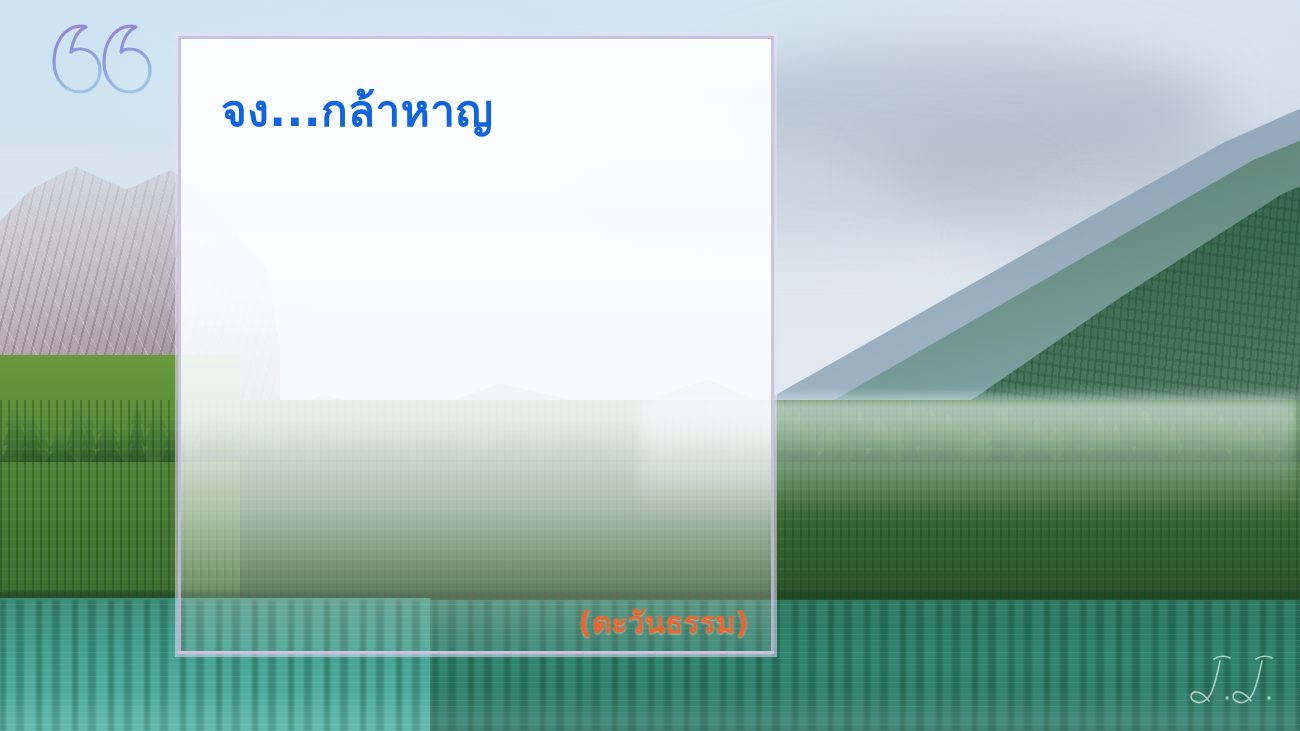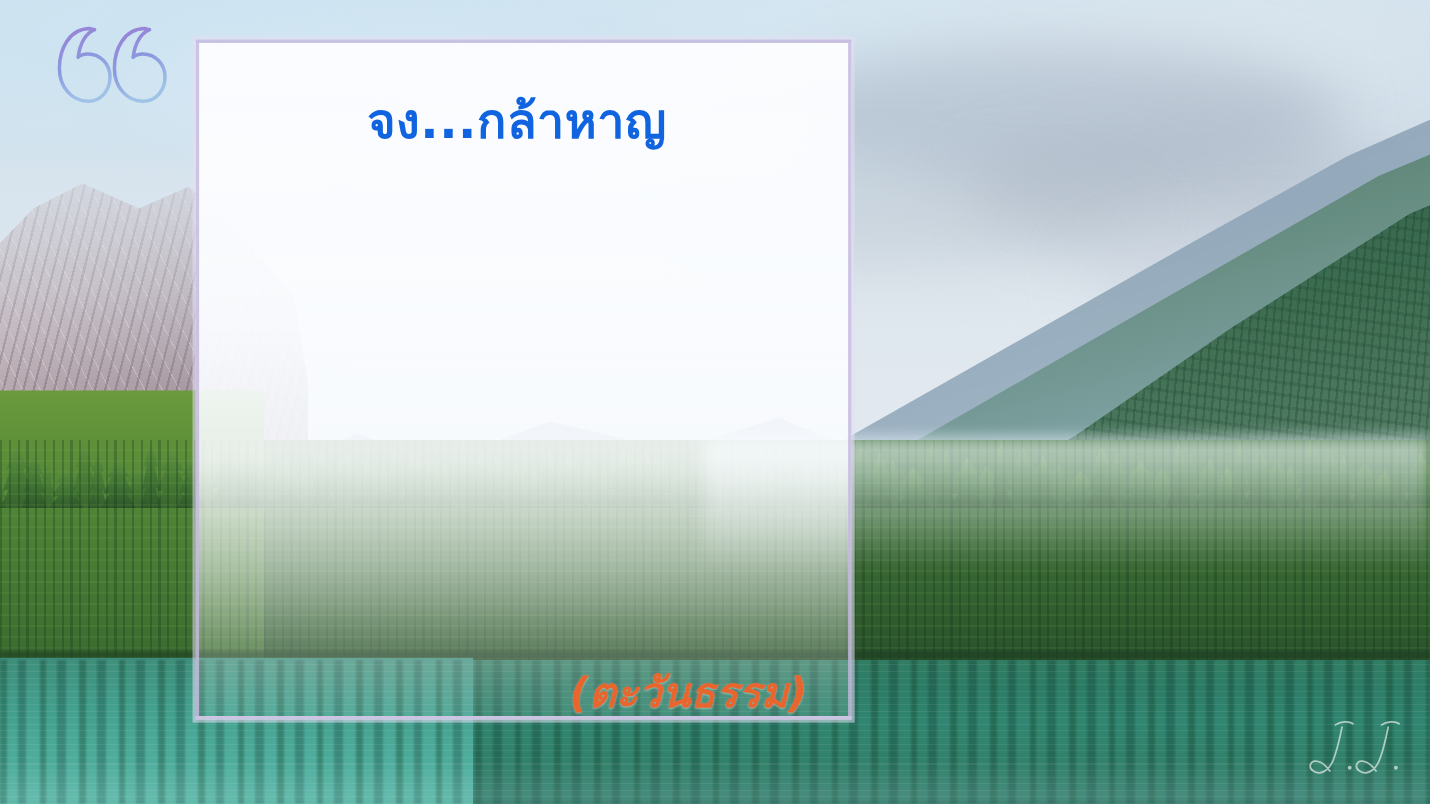--- a/index.html
+++ b/index.html
@@ -166,37 +166,36 @@
     background:linear-gradient(180deg,
       rgba(252,253,255,.97) 0%,
       rgba(250,252,255,.96) 42%,
       rgba(250,252,255,.88) 62%,
       rgba(252,253,255,.55) 78%,
       rgba(255,255,255,.26) 90%,
       rgba(255,255,255,.10) 100%);
     box-sizing:border-box;
   }
   .card-inner{
-    position:absolute;inset:0;padding:48px 34px 0 16px;box-sizing:border-box;text-align:center;
+    position:absolute;inset:0;padding:48px 34px 0 34px;box-sizing:border-box;
   }
   .q-title{
     font-size:44px;font-weight:bold;color:#1164e0;line-height:1.1;
     margin:0 0 34px 6px;letter-spacing:.5px;
     text-shadow:0 1px 0 rgba(255,255,255,.7);
   }
   .q-body{margin:62px 0 0 6px;}
   .q-line{
     font-size:34px;font-weight:bold;color:#17309c;line-height:1.62;
     letter-spacing:.2px;white-space:nowrap;
   }
   .q-attr{
-    position:absolute;right:37px;top:560px;
-    font-size:38px;font-weight:bold;color:#e8662e;
+    position:absolute;right:22px;top:560px;
+    font-size:30px;font-weight:bold;color:#e8662e;
     text-shadow:0 1px 2px rgba(255,255,255,.45);
-    font-style:italic;
   }
 
   
   .quotemark{position:absolute;left:48px;top:18px;width:110px;height:80px;}
 
   
   .signature{position:absolute;right:14px;bottom:18px;width:110px;height:62px;opacity:.72;}
 </style>
 </head>
 <body>

